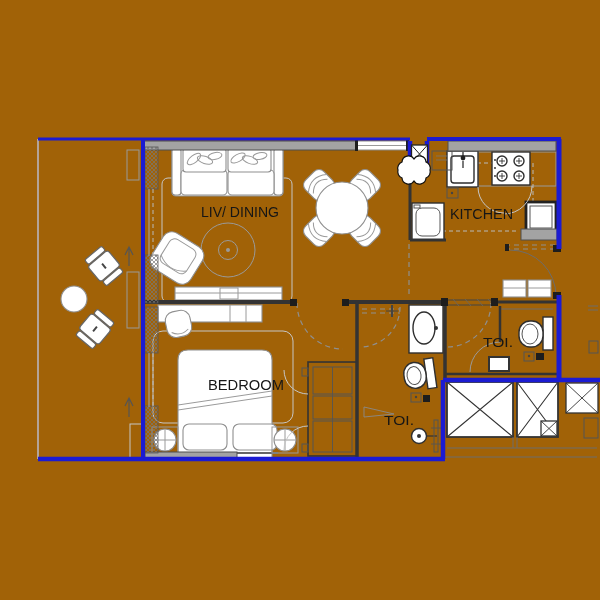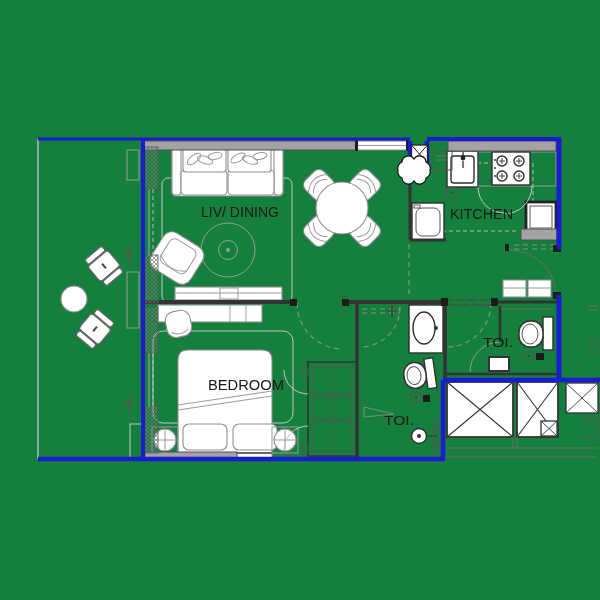--- a/index.html
+++ b/index.html
@@ -1,16 +1,16 @@
 <!DOCTYPE html>
 <html style="--boundary: #1b1bd2; --wall_fill: #a3a3a3; --line: #333333; --furniture: #8f8f8f;"><head>
 <meta charset="utf-8">
 <style>
   html,body{margin:0;padding:0;background:#fff;}
-  .stage{width:600px;height:600px;position:relative;background:#15803d;font-family:"Liberation Sans",sans-serif;}
+  .stage{width:600px;height:600px;position:relative;background:#a16207;font-family:"Liberation Sans",sans-serif;}
   svg{display:block;}
   .blue{stroke:var(--boundary,#1b1bd2);fill:none;}
   .wallfill{fill:var(--wall_fill,#a3a3a3);stroke:#4f4f4f;stroke-width:1;}
   .wall{stroke:#333;fill:none;}
   .thin{stroke:#6d6d6d;fill:none;stroke-width:1;}
   .furn{stroke:#8f8f8f;fill:#fff;stroke-width:1.1;}
   .furn2{stroke:#9a9a9a;fill:none;stroke-width:1;}
   .light{stroke:#c6c6c6;fill:none;stroke-width:1;}
   .fix{stroke:#2e2e2e;fill:#fff;stroke-width:1.4;}
   .fix2{stroke:#555;fill:none;stroke-width:1;}

